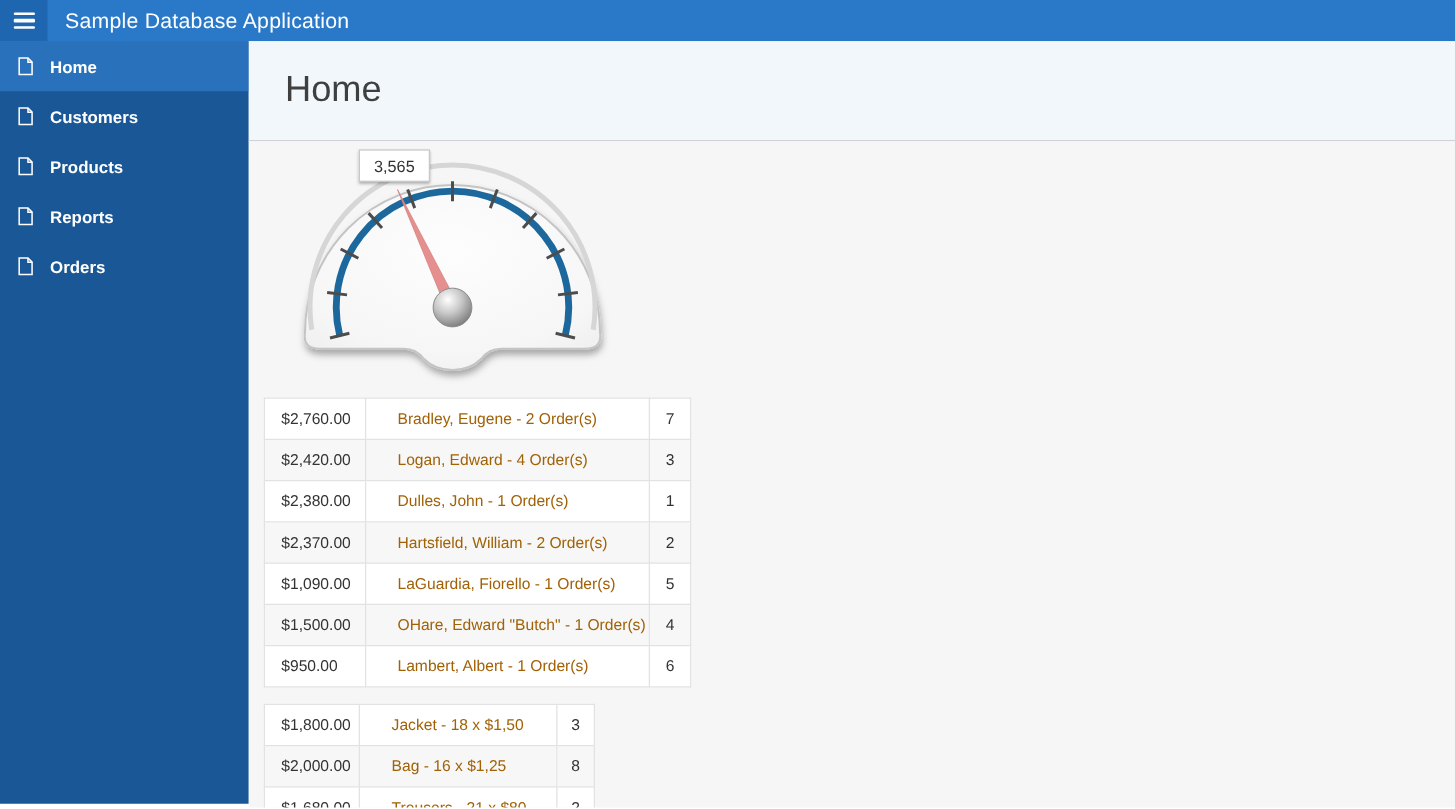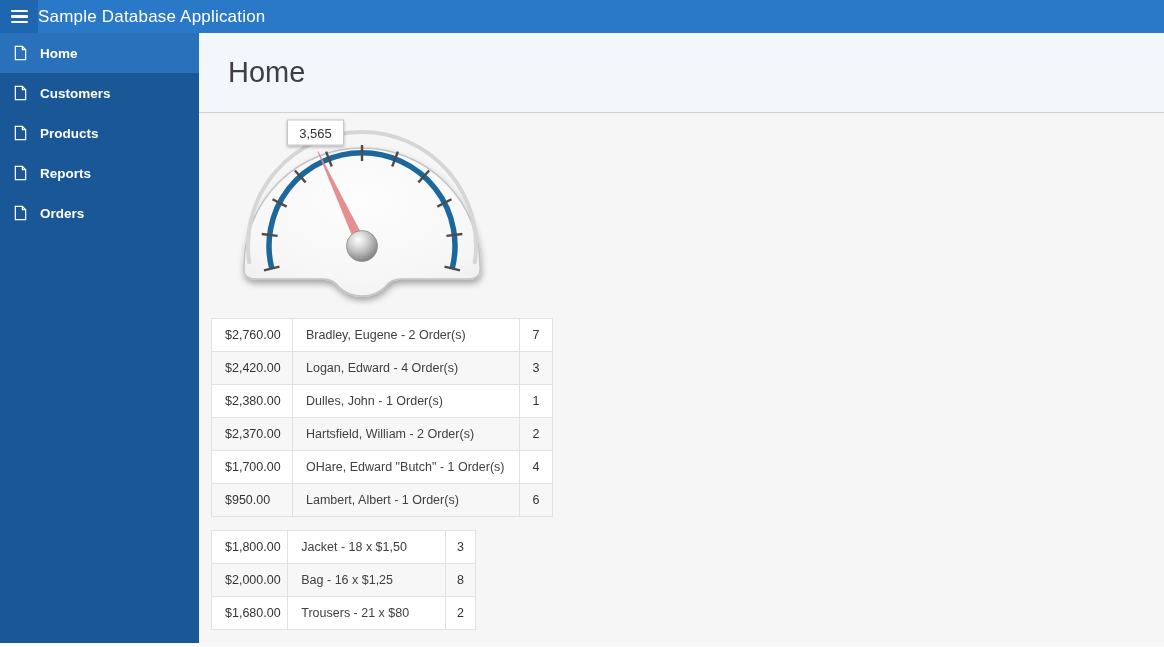--- a/index.html
+++ b/index.html
@@ -6,21 +6,21 @@
   html, body { width: 1164px; height: 647px; overflow: hidden; background: #ffffff;
     font-family: "Liberation Sans", "DejaVu Sans", sans-serif; }
 
   
   .app-header { position: absolute; left: 0; top: 0; width: 1164px; height: 33px;
     background: #2a79c8; display: flex; align-items: stretch; }
   .menu-btn { width: 38px; height: 33px; background: #1f66b0; border: none; cursor: pointer;
     display: flex; flex-direction: column; justify-content: center; align-items: center; gap: 3px; }
   .menu-btn span { display: block; width: 17px; height: 2.4px; background: #ffffff; border-radius: 1px; }
   .app-title { color: #ffffff; font-size: 17px; font-weight: 400; line-height: 33px;
-    letter-spacing: .2px; }
+    padding-left: 14px; letter-spacing: .2px; }
 
   
   .sidebar { position: absolute; left: 0; top: 33px; width: 199px; height: 610px;
     background: #1a5796; }
   .nav-item { height: 40px; display: flex; align-items: center; padding-left: 13px;
     gap: 12px; cursor: pointer; }
   .nav-item.active { background: #2a71bb; }
   .nav-item .label { color: #ffffff; font-size: 13.5px; font-weight: 600; }
   .doc-icon { width: 15px; height: 16px; flex: 0 0 auto; }
 
@@ -37,21 +37,21 @@
   
   table { border-collapse: collapse; table-layout: fixed; background: #ffffff;
     margin-left: 12px; font-size: 12.5px; color: #333333; }
   .tbl-customers { margin-top: 16px; width: 342px; }
   .tbl-products  { margin-top: 13px; width: 265px; }
   td { border: 1px solid #e2e2e2; height: 33px; padding: 0; white-space: nowrap; overflow: hidden; }
   tr:nth-child(even) td { background: #f7f7f7; }
   td.amount { padding-left: 13px; color: #333333; }
   td.title-cell { padding-left: 13px; }
   td.count { text-align: center; color: #333333; }
-  .grid-link { color: #404040; text-decoration: none; cursor: pointer; }
+  .grid-link { color: #a16207; text-decoration: none; cursor: pointer; margin-left: 12px; }
 </style>
 </head>
 <body>
 
 <header class="app-header">
   <button class="menu-btn">
     <span></span>
       <span></span>
       <span></span>
   </button>
@@ -180,21 +180,26 @@
           <td class="amount">$2,380.00</td>
           <td class="title-cell"><a class="grid-link">Dulles, John - 1 Order(s)</a></td>
           <td class="count">1</td>
         </tr>
         <tr>
           <td class="amount">$2,370.00</td>
           <td class="title-cell"><a class="grid-link">Hartsfield, William - 2 Order(s)</a></td>
           <td class="count">2</td>
         </tr>
         <tr>
-          <td class="amount">$1,700.00</td>
+          <td class="amount">$1,090.00</td>
+          <td class="title-cell"><a class="grid-link">LaGuardia, Fiorello - 1 Order(s)</a></td>
+          <td class="count">5</td>
+        </tr>
+        <tr>
+          <td class="amount">$1,500.00</td>
           <td class="title-cell"><a class="grid-link">OHare, Edward "Butch" - 1 Order(s)</a></td>
           <td class="count">4</td>
         </tr>
         <tr>
           <td class="amount">$950.00</td>
           <td class="title-cell"><a class="grid-link">Lambert, Albert - 1 Order(s)</a></td>
           <td class="count">6</td>
         </tr>
       </tbody>
     </table>

